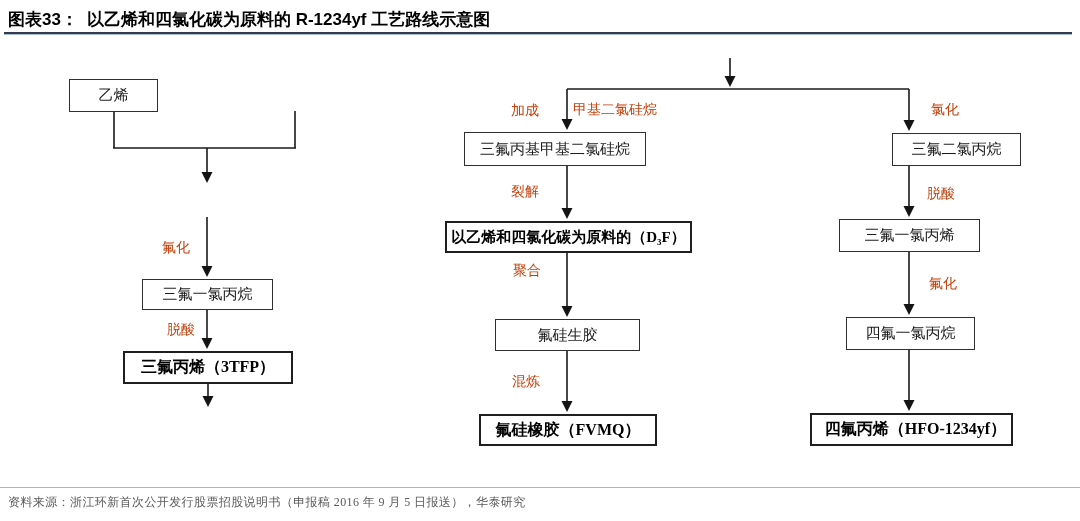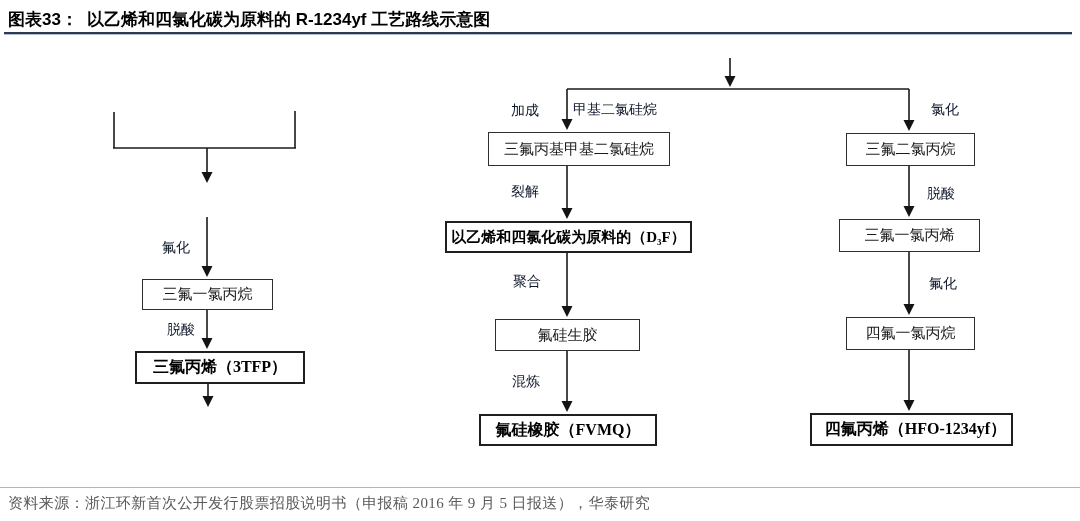--- a/index.html
+++ b/index.html
@@ -10,32 +10,32 @@
   
   .title-bar{position:absolute;left:8px;top:8px;width:1064px;
     font-family:"Liberation Sans","DejaVu Sans",sans-serif;
     font-weight:700;font-size:17px;color:#000;white-space:nowrap;}
   .title-fig{margin-right:9px;}
   .title-rule{position:absolute;left:4px;top:32px;width:1068px;height:3px;
     background:linear-gradient(#31394a 0 62%,#a8bdd8 62% 100%);}
 
   
   .footer-rule{position:absolute;left:0;top:487px;width:1080px;height:1px;background:#a3b8d0;}
-  .footer-text{position:absolute;left:8px;top:494px;font-size:15px;color:#595959;
+  .footer-text{position:absolute;left:8px;top:494px;font-size:12px;color:#595959;
     letter-spacing:0.4px;white-space:nowrap;}
 
   
   .node{position:absolute;box-sizing:border-box;background:#fff;
     border:1.5px solid #2f2f2f;display:flex;align-items:center;justify-content:center;
     font-size:15px;white-space:nowrap;color:#1b1b1b;}
   .node.strong{border:2px solid #1f1f1f;font-weight:700;font-size:16px;color:#000;}
   .node.d3f{font-size:15px;}
 
   
-  .edge-label{position:absolute;font-size:14px;color:#0f172a;white-space:nowrap;text-align:right;}
+  .edge-label{position:absolute;font-size:14px;color:#c2410c;white-space:nowrap;text-align:right;}
 
   svg.connectors{position:absolute;left:0;top:0;}
 </style>
 </head>
 <body>
 
 <div class="stage">
 
   <div class="title-bar">
     <span class="title-fig">图表33：</span><span>以乙烯和四氯化碳为原料的 R-1234yf 工艺路线示意图</span>
@@ -66,40 +66,41 @@
       <line x1="567" y1="166" x2="567" y2="217" marker-end="url(#ah)"></line>
       <line x1="567" y1="253" x2="567" y2="315" marker-end="url(#ah)"></line>
       <line x1="567" y1="351" x2="567" y2="410" marker-end="url(#ah)"></line>
 
       <line x1="909" y1="166" x2="909" y2="215" marker-end="url(#ah)"></line>
       <line x1="909" y1="252" x2="909" y2="313" marker-end="url(#ah)"></line>
       <line x1="909" y1="350" x2="909" y2="409" marker-end="url(#ah)"></line>
     </g>
   </svg>
 
+  <div class="node" style="left:69px;top:79px;width:89px;height:33px;">乙烯</div>
   <div class="node" style="left:142px;top:279px;width:131px;height:31px;">三氟一氯丙烷</div>
-  <div class="node strong" style="left:123px;top:351px;width:170px;height:33px;margin-left:12px;">三氟丙烯（3TFP）</div>
+  <div class="node strong" style="left:123px;top:351px;width:170px;height:33px;">三氟丙烯（3TFP）</div>
 
-  <div class="node" style="left:488px;top:132px;width:182px;height:34px;text-align:right;">三氟丙基甲基二氯硅烷</div>
+  <div class="node" style="left:464px;top:132px;width:182px;height:34px;text-align:right;">三氟丙基甲基二氯硅烷</div>
   <div class="node strong d3f" style="left:445px;top:221px;width:247px;height:32px;">以乙烯和四氯化碳为原料的（D₃F）</div>
   <div class="node strong" style="left:479px;top:414px;width:178px;height:32px;">氟硅橡胶（FVMQ）</div>
   <div class="node" style="left:495px;top:319px;width:145px;height:32px;">氟硅生胶</div>
 
-  <div class="node" style="left:846px;top:133px;width:129px;height:33px;">三氟二氯丙烷</div>
+  <div class="node" style="left:892px;top:133px;width:129px;height:33px;">三氟二氯丙烷</div>
   <div class="node" style="left:839px;top:219px;width:141px;height:33px;">三氟一氯丙烯</div>
   <div class="node" style="left:846px;top:317px;width:129px;height:33px;">四氟一氯丙烷</div>
   <div class="node strong" style="left:810px;top:413px;width:203px;height:33px;padding-left:8px;">四氟丙烯（HFO-1234yf）</div>
 
   <span class="edge-label" style="left:162px;top:239px;">氟化</span>
   <span class="edge-label" style="left:167px;top:321px;">脱酸</span>
   <span class="edge-label" style="left:511px;top:102px;">加成</span>
   <span class="edge-label" style="left:573px;top:101px;">甲基二氯硅烷</span>
   <span class="edge-label" style="left:931px;top:101px;">氯化</span>
   <span class="edge-label" style="left:511px;top:183px;">裂解</span>
-  <span class="edge-label" style="left:513px;top:273px;">聚合</span>
+  <span class="edge-label" style="left:513px;top:262px;">聚合</span>
   <span class="edge-label" style="left:512px;top:373px;">混炼</span>
   <span class="edge-label" style="left:927px;top:185px;">脱酸</span>
   <span class="edge-label" style="left:929px;top:275px;">氟化</span>
 
   <div class="footer-rule"></div>
   <div class="footer-text">资料来源：浙江环新首次公开发行股票招股说明书（申报稿 2016 年 9 月 5 日报送），华泰研究</div>
 
 </div>
 
 </body></html>

